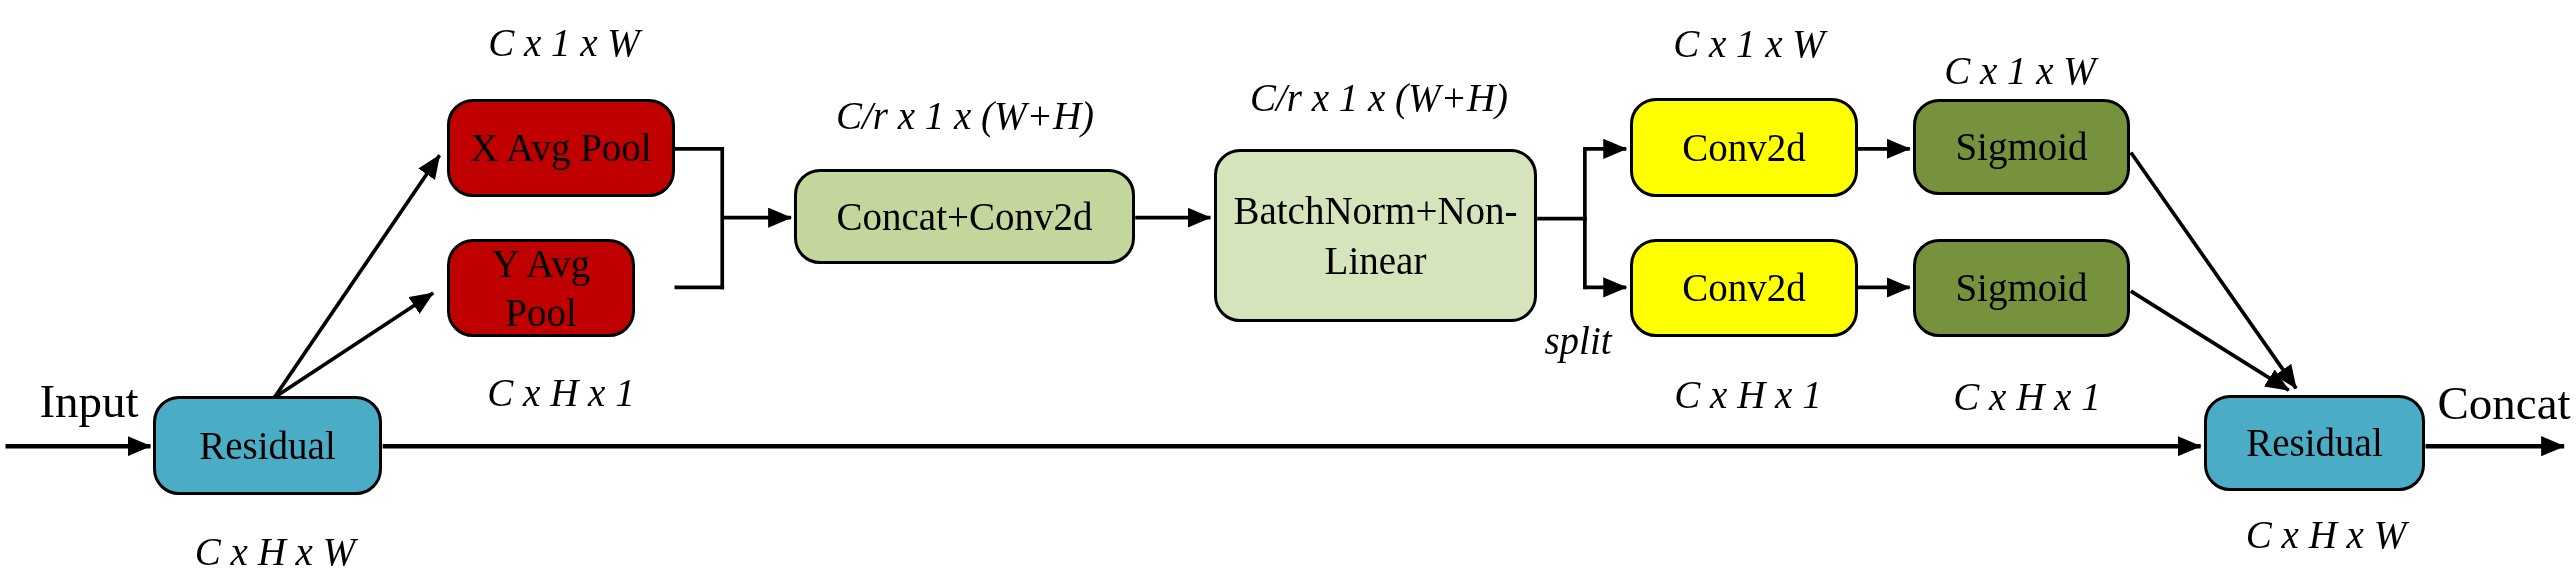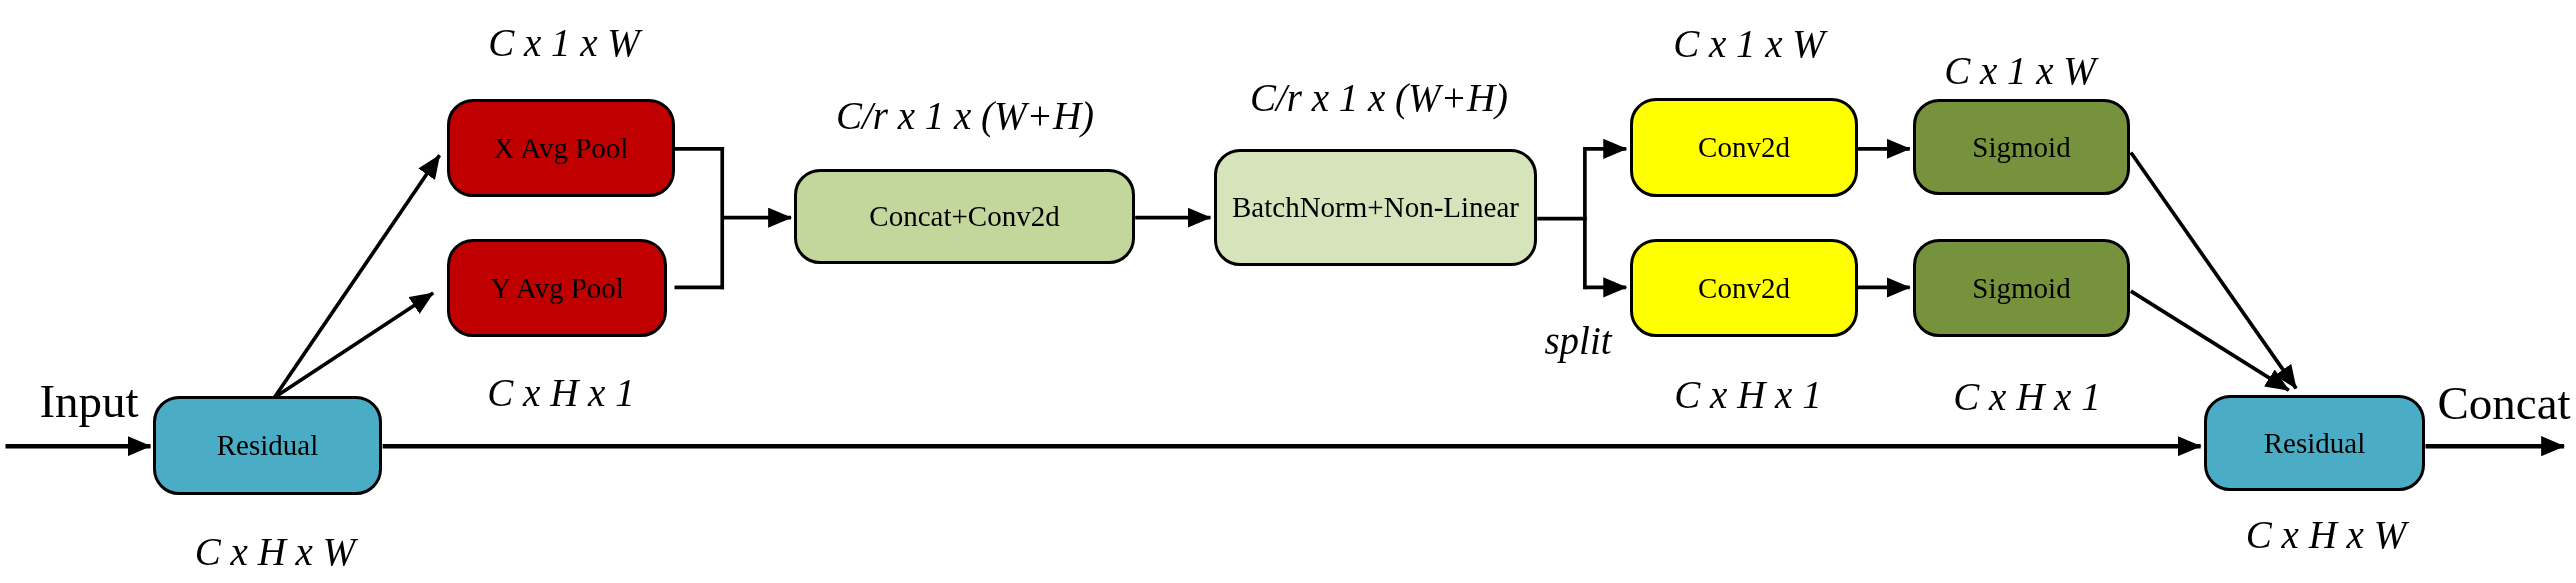--- a/index.html
+++ b/index.html
@@ -32,21 +32,21 @@
   .w5 { stroke-width: 5px; }
   .node {
     position: absolute;
     box-sizing: border-box;
     border: 3.7px solid #000000;
     border-radius: 26px;
     display: flex;
     align-items: center;
     justify-content: center;
     text-align: center;
-    font-size: 29px;
+    font-size: 39px;
     line-height: 1.26;
     padding: 0 5.5px;
   }
   .dim-label {
     position: absolute;
     transform: translate(-50%, -50%);
     font-style: italic;
     font-size: 39px;
     white-space: nowrap;
   }
@@ -92,25 +92,25 @@
     <path class="connector w4" d="M2024,313 L2081,313" marker-end="url(#arrowhead)"></path>
 
     <path class="connector w4" d="M2322,166 L2502,423" marker-end="url(#arrowhead)"></path>
     <path class="connector w4" d="M2322,317 L2494,425" marker-end="url(#arrowhead)"></path>
   </svg>
 
   <div class="node" style="left: 153px; top: 396px; width: 229px; height: 99px; background-color: rgb(75, 172, 198);">Residual</div>
 
   <div class="node" style="left: 447px; top: 99px; width: 228px; height: 98px; background-color: rgb(192, 0, 0);">X Avg Pool</div>
 
-  <div class="node" style="left: 447px; top: 239px; width: 220px; height: 98px; background-color: rgb(192, 0, 0);">Y Avg Pool</div>
+  <div class="node" style="left: 447px; top: 239px; width: 188px; height: 98px; background-color: rgb(192, 0, 0);">Y Avg Pool</div>
 
   <div class="node" style="left: 794px; top: 169px; width: 341px; height: 95px; background-color: rgb(195, 214, 155);">Concat+Conv2d</div>
 
-  <div class="node" style="left: 1214px; top: 149px; width: 323px; height: 117px; background-color: rgb(214, 228, 188);">BatchNorm+Non-Linear</div>
+  <div class="node" style="left: 1214px; top: 149px; width: 323px; height: 173px; background-color: rgb(214, 228, 188);">BatchNorm+Non-Linear</div>
 
   <div class="node" style="left: 1630px; top: 98px; width: 228px; height: 99px; background-color: rgb(255, 255, 0);">Conv2d</div>
 
   <div class="node" style="left: 1630px; top: 239px; width: 228px; height: 98px; background-color: rgb(255, 255, 0);">Conv2d</div>
 
   <div class="node" style="left: 1913px; top: 99px; width: 217px; height: 96px; background-color: rgb(118, 146, 60);">Sigmoid</div>
 
   <div class="node" style="left: 1913px; top: 239px; width: 217px; height: 98px; background-color: rgb(118, 146, 60);">Sigmoid</div>
 
   <div class="node" style="left: 2204px; top: 395px; width: 221px; height: 96px; background-color: rgb(75, 172, 198);">Residual</div>

